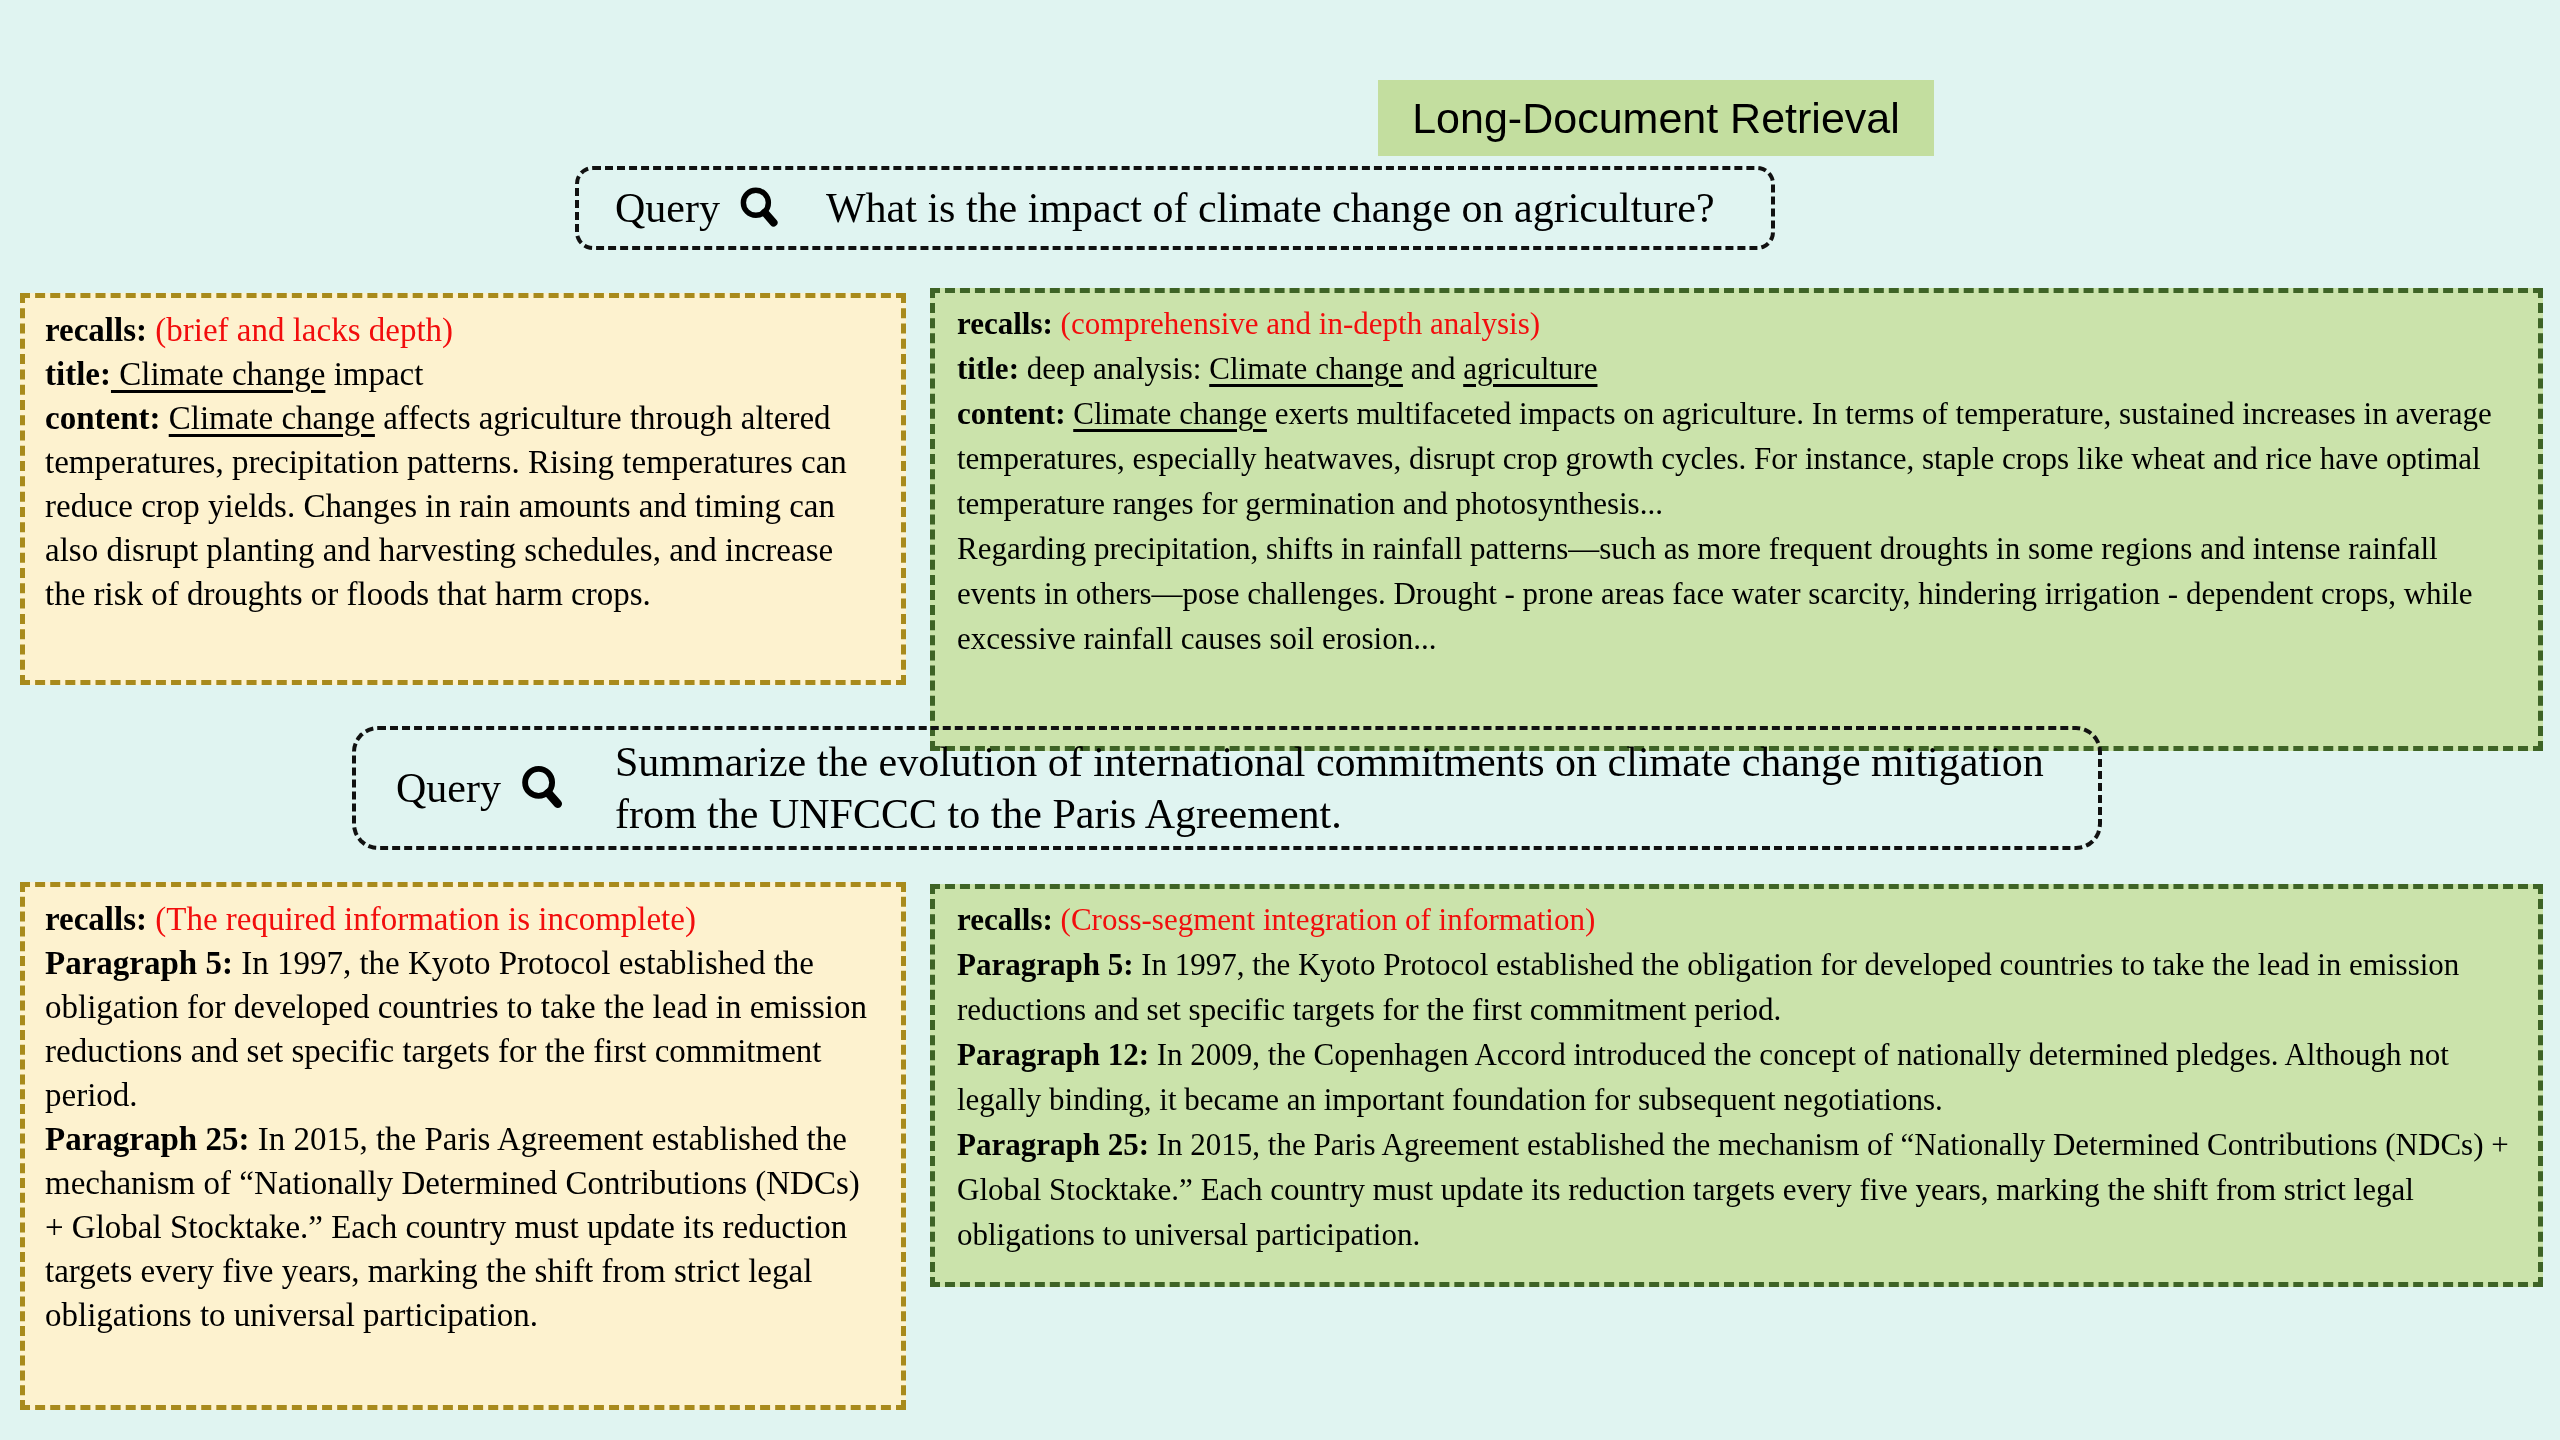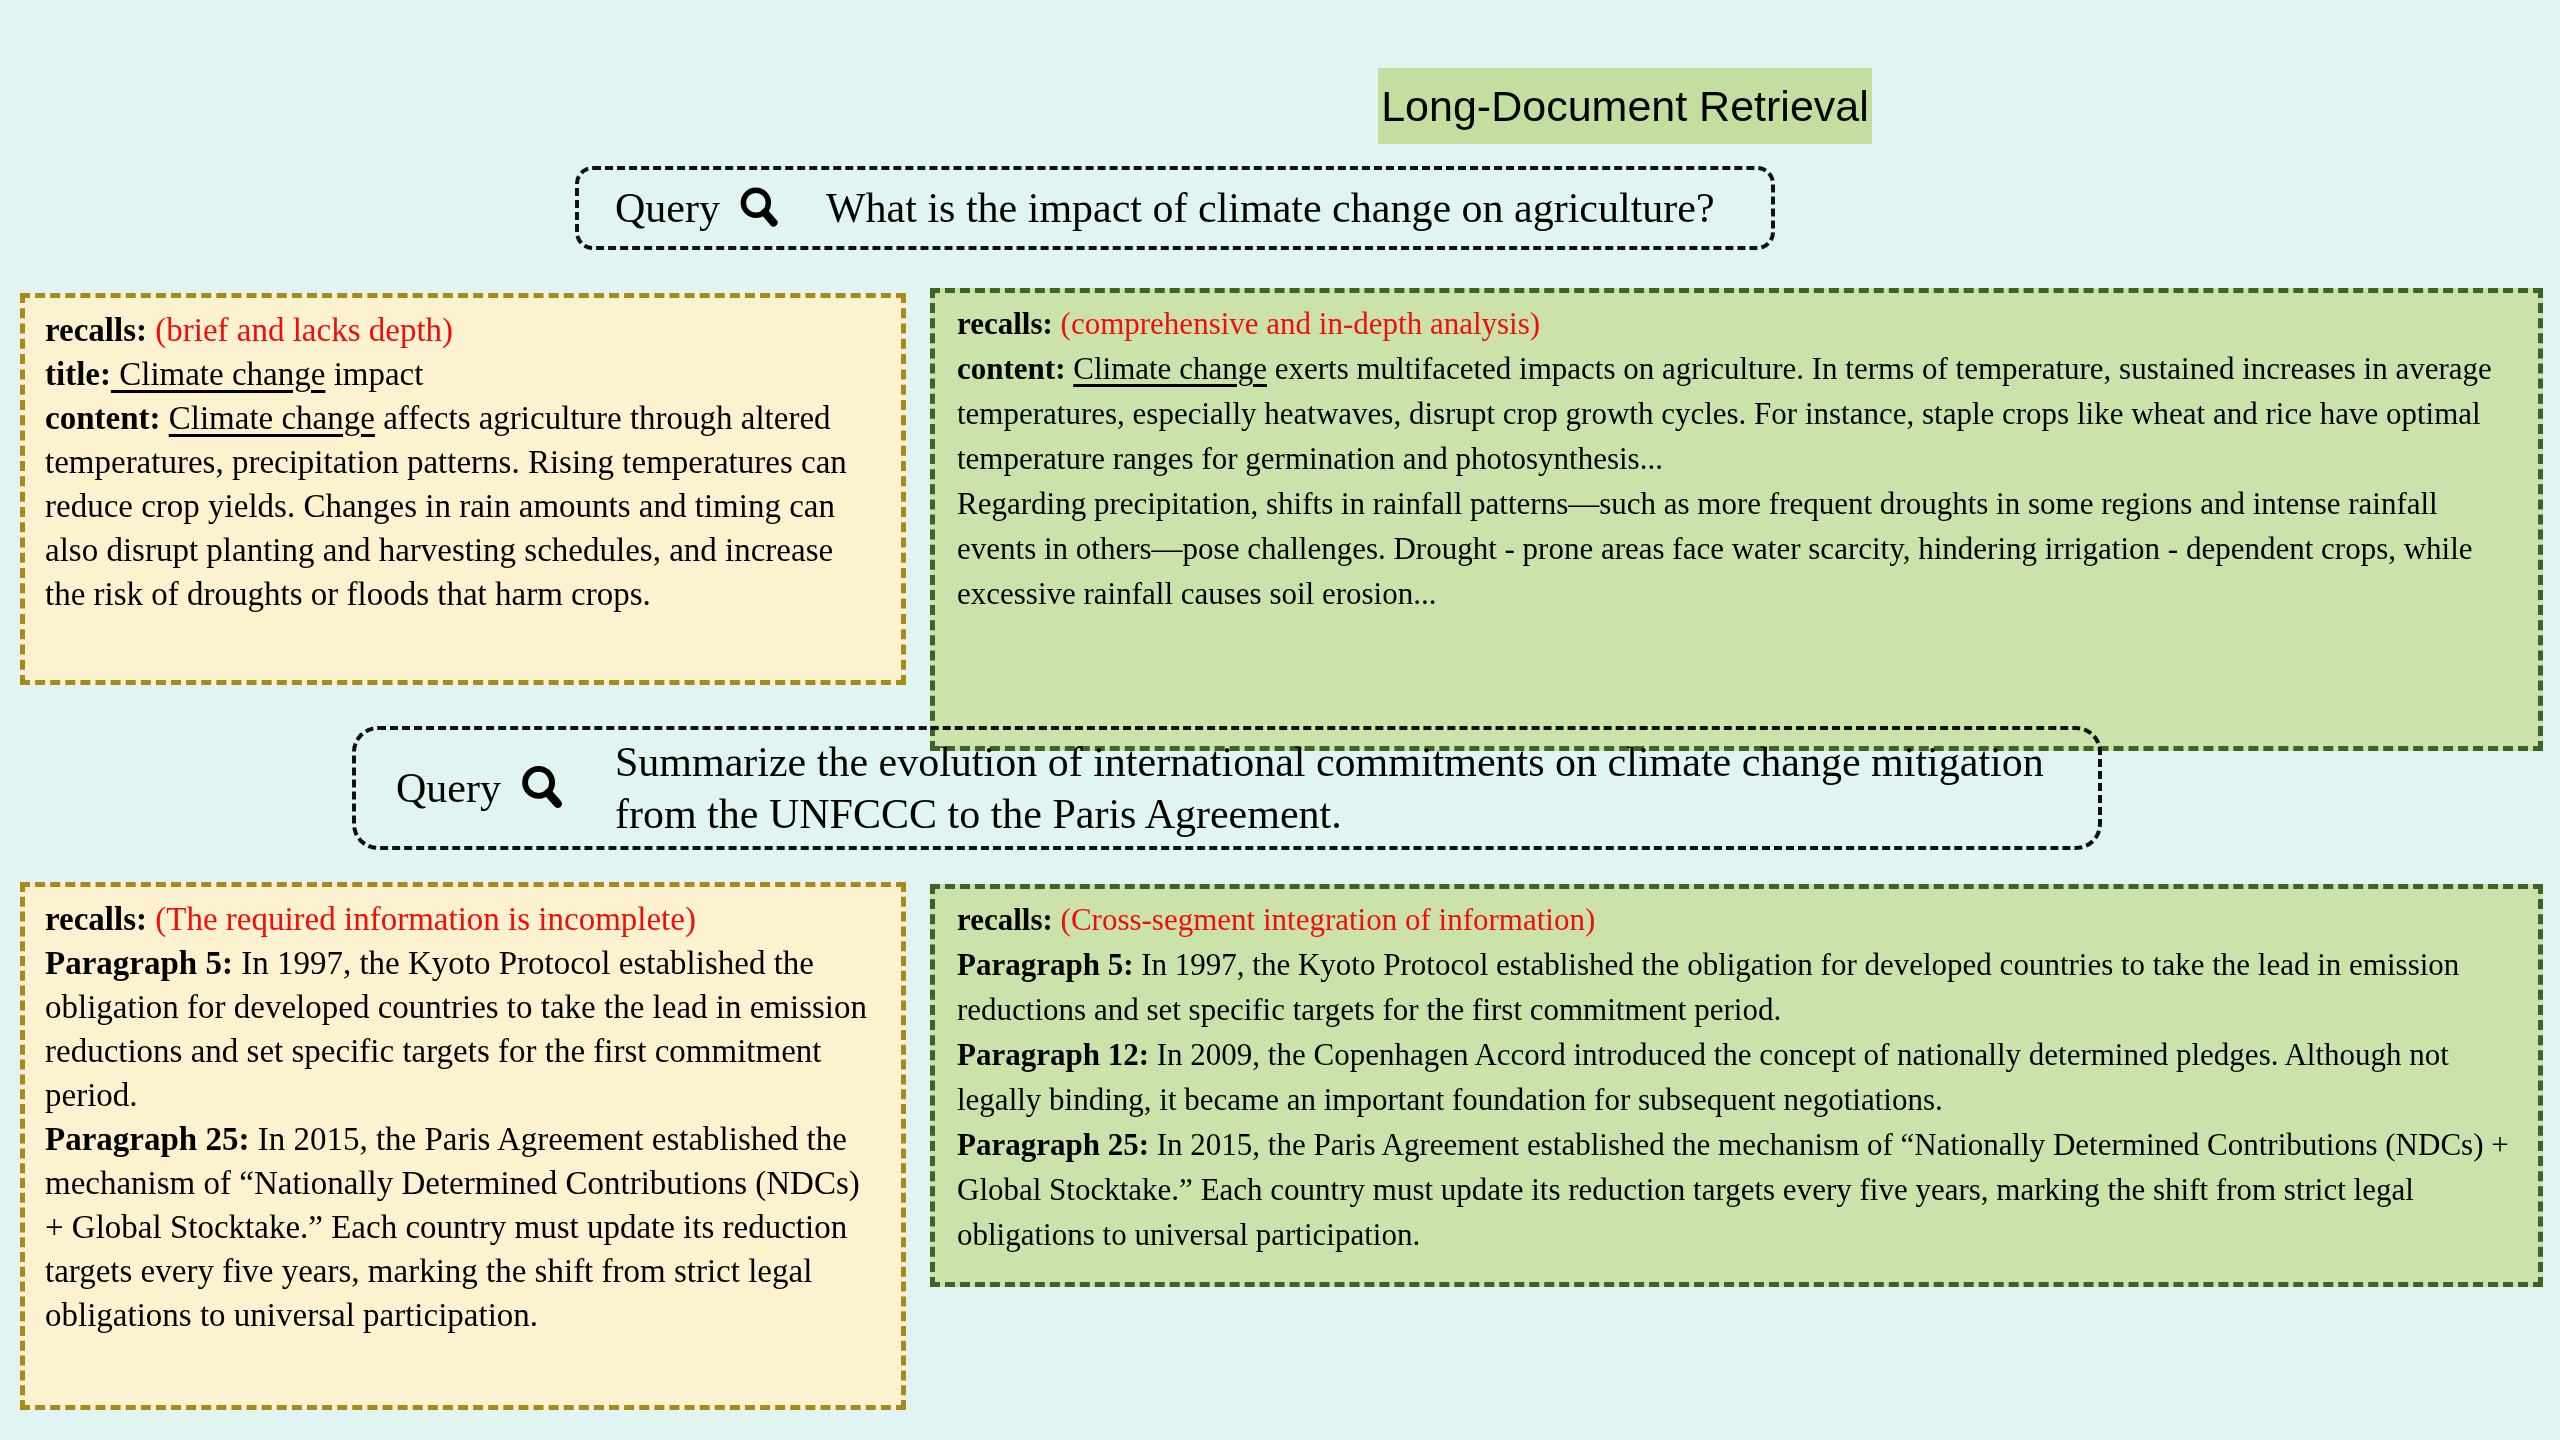--- a/index.html
+++ b/index.html
@@ -14,21 +14,21 @@
   .page{position:absolute;inset:0;}
 
   
   .cat-label{
     position:absolute;
     display:flex;align-items:center;justify-content:center;
     font-family:"Liberation Sans","DejaVu Sans",sans-serif;
     font-size:43px;
   }
   .cat-yellow{left:228px;top:62px;width:528px;height:74px;background:var(--label-yellow-bg,#fcefc7);}
-  .cat-green{left:1378px;top:68px;width:494px;height:76px;background:var(--label-green-bg,#c3de9f);}
+  .cat-green{left:1378px;top:80px;width:556px;height:76px;background:var(--label-green-bg,#c3de9f);}
 
   
   .query{
     position:absolute;
     border:4px dashed #111;
     display:flex;align-items:center;
     background:transparent;
     box-sizing:border-box;
   }
   .query1{left:575px;top:166px;width:1200px;height:84px;border-radius:18px;padding-left:36px;}
@@ -86,20 +86,21 @@
   </div>
 
   <div class="panel yellow p-top-left">
       <div class="block"><span class="seg-bold">recalls: </span><span class="seg-red">(brief and lacks depth)</span></div>
       <div class="block"><span class="seg-bold">title:</span><span class="seg-underline"> Climate change</span><span class="seg-normal"> impact</span></div>
       <div class="block"><span class="seg-bold">content: </span><span class="seg-underline">Climate change</span><span class="seg-normal"> affects agriculture through altered temperatures, precipitation patterns. Rising temperatures can reduce crop yields. Changes in rain amounts and timing can also disrupt planting and harvesting schedules, and increase the risk of droughts or floods that harm crops.</span></div>
     </div>
 
   <div class="panel green p-top-right">
       <div class="block"><span class="seg-bold">recalls: </span><span class="seg-red">(comprehensive and in-depth analysis)</span></div>
+      <div class="block"><span class="seg-bold">title:</span><span class="seg-normal"> deep analysis: </span><span class="seg-underline">Climate change</span><span class="seg-normal"> and </span><span class="seg-underline">agriculture</span></div>
       <div class="block"><span class="seg-bold">content: </span><span class="seg-underline">Climate change</span><span class="seg-normal"> exerts multifaceted impacts on agriculture. In terms of temperature, sustained increases in average temperatures, especially heatwaves, disrupt crop growth cycles. For instance, staple crops like wheat and rice have optimal temperature ranges for germination and photosynthesis...</span></div>
       <div class="block"><span class="seg-normal">Regarding precipitation, shifts in rainfall patterns—such as more frequent droughts in some regions and intense rainfall events in others—pose challenges. Drought - prone areas face water scarcity, hindering irrigation - dependent crops, while excessive rainfall causes soil erosion...</span></div>
     </div>
 
   <div class="query query2">
     <span class="qlabel">Query</span>
     <span class="qicon">
       <svg width="54" height="54" viewBox="0 0 24 24" fill="none" aria-hidden="true">
         <circle cx="10.5" cy="9.5" r="6" stroke="#000" stroke-width="2.6"></circle>
         <path d="M14.8 14.2 L19 19" stroke="#000" stroke-width="3.8" stroke-linecap="round"></path>

